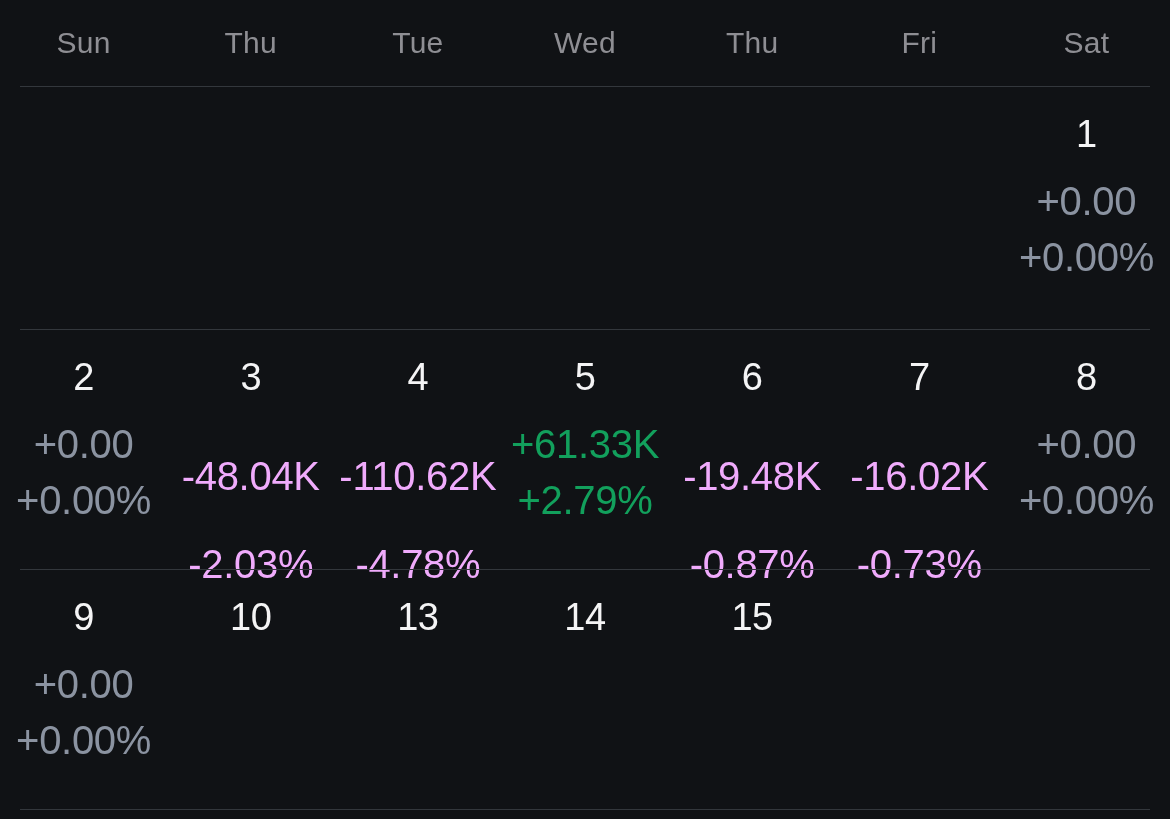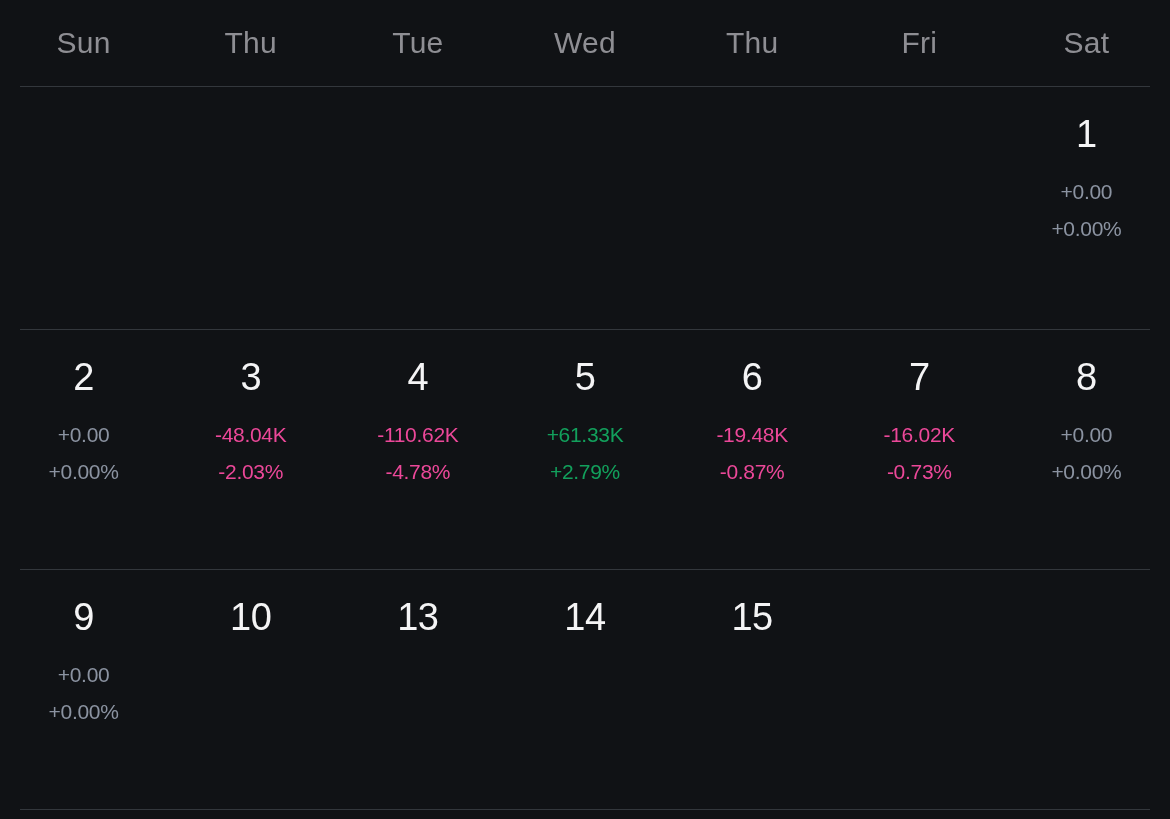--- a/index.html
+++ b/index.html
@@ -78,29 +78,29 @@
 
   .day-values {
     display: flex;
     flex-direction: column;
     align-items: center;
     margin-top: 28px;
     gap: 16px;
   }
   .day-amount,
   .day-percent {
-    font-size: 21px;
+    font-size: 40px;
     font-weight: 400;
     line-height: 1;
     letter-spacing: -0.3px;
     white-space: nowrap;
   }
 
   .pos  { color: #12a05c; }
-  .neg  { color: #ec4899; }
+  .neg  { color: #f0abfc; margin-top: 32px; }
   .zero { color: #8b93a1; }
 
   .empty { visibility: hidden; }
 </style>
 </head>
 <body>
 
 <div class="calendar">
 
   <div class="weekday-header">

